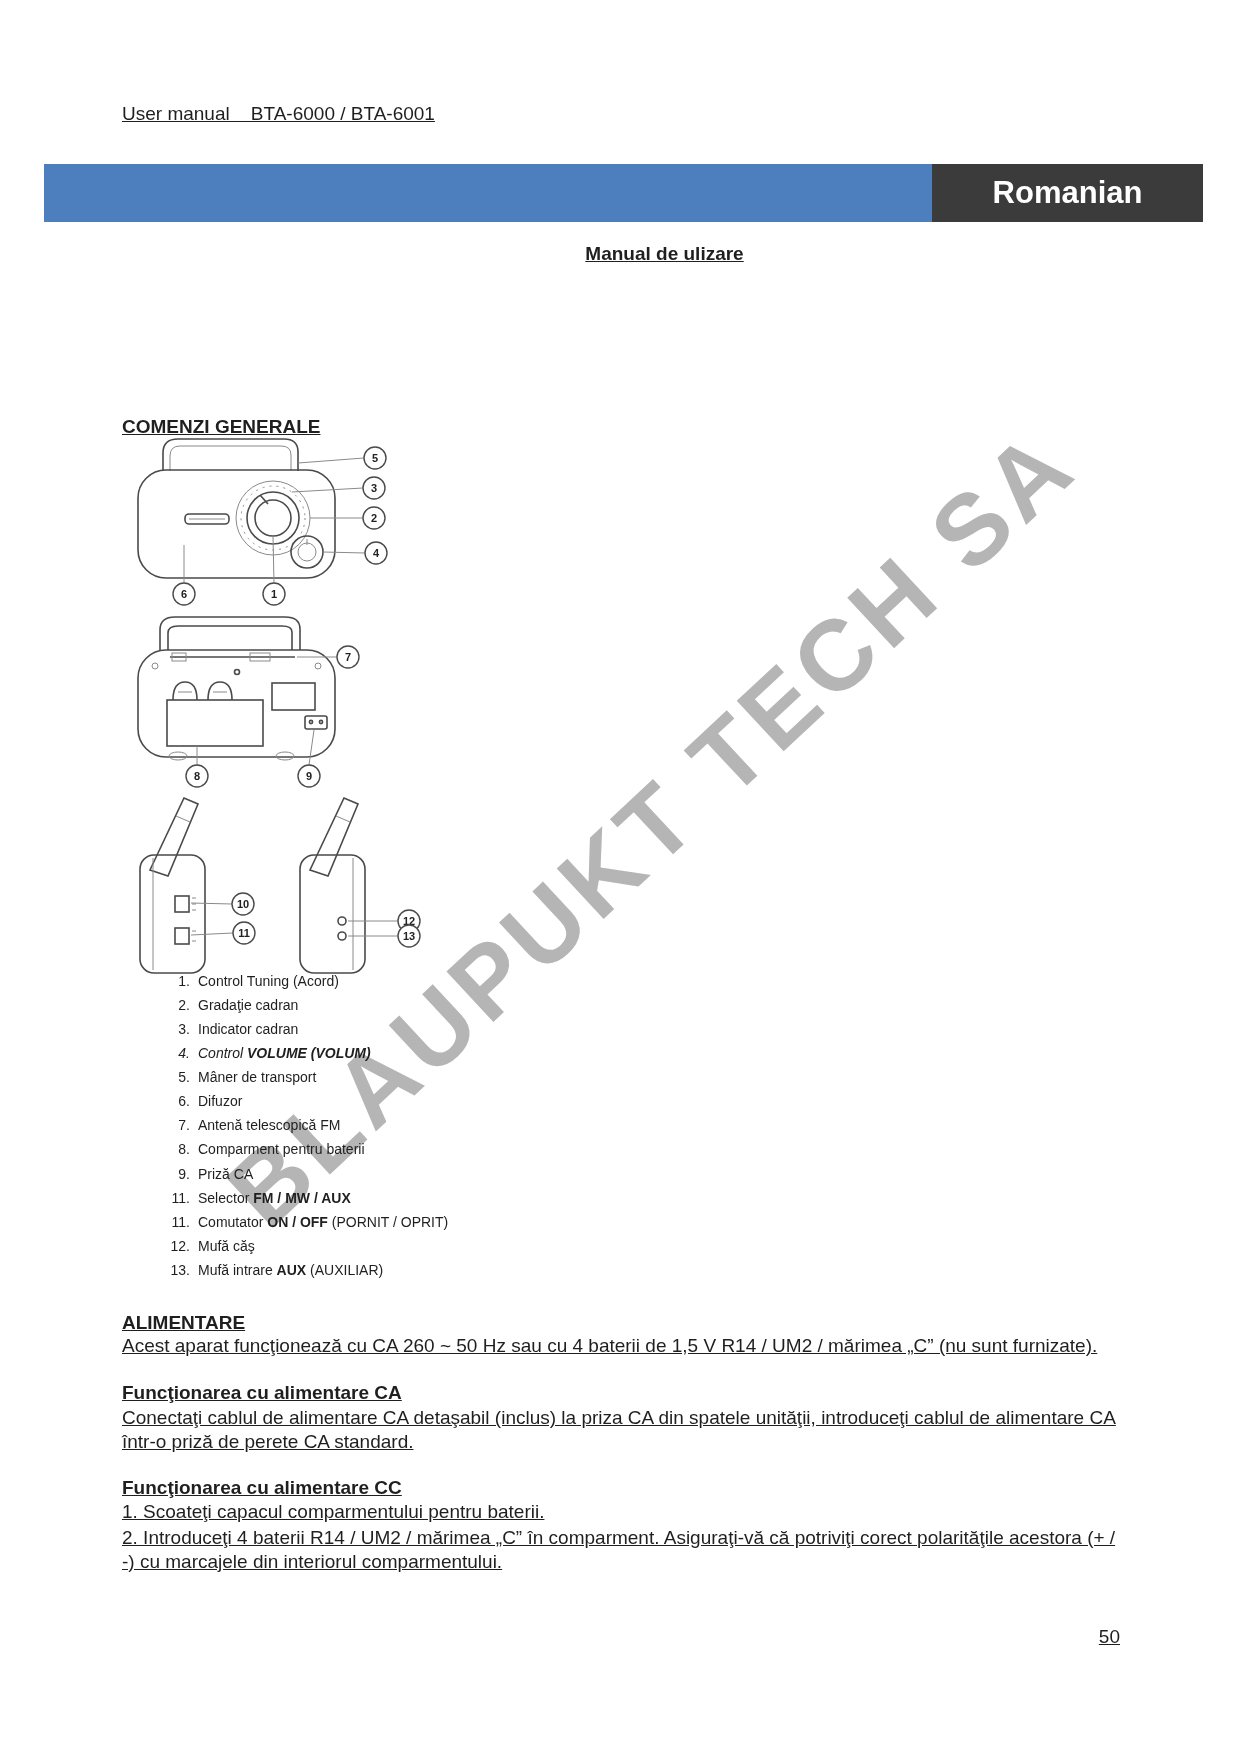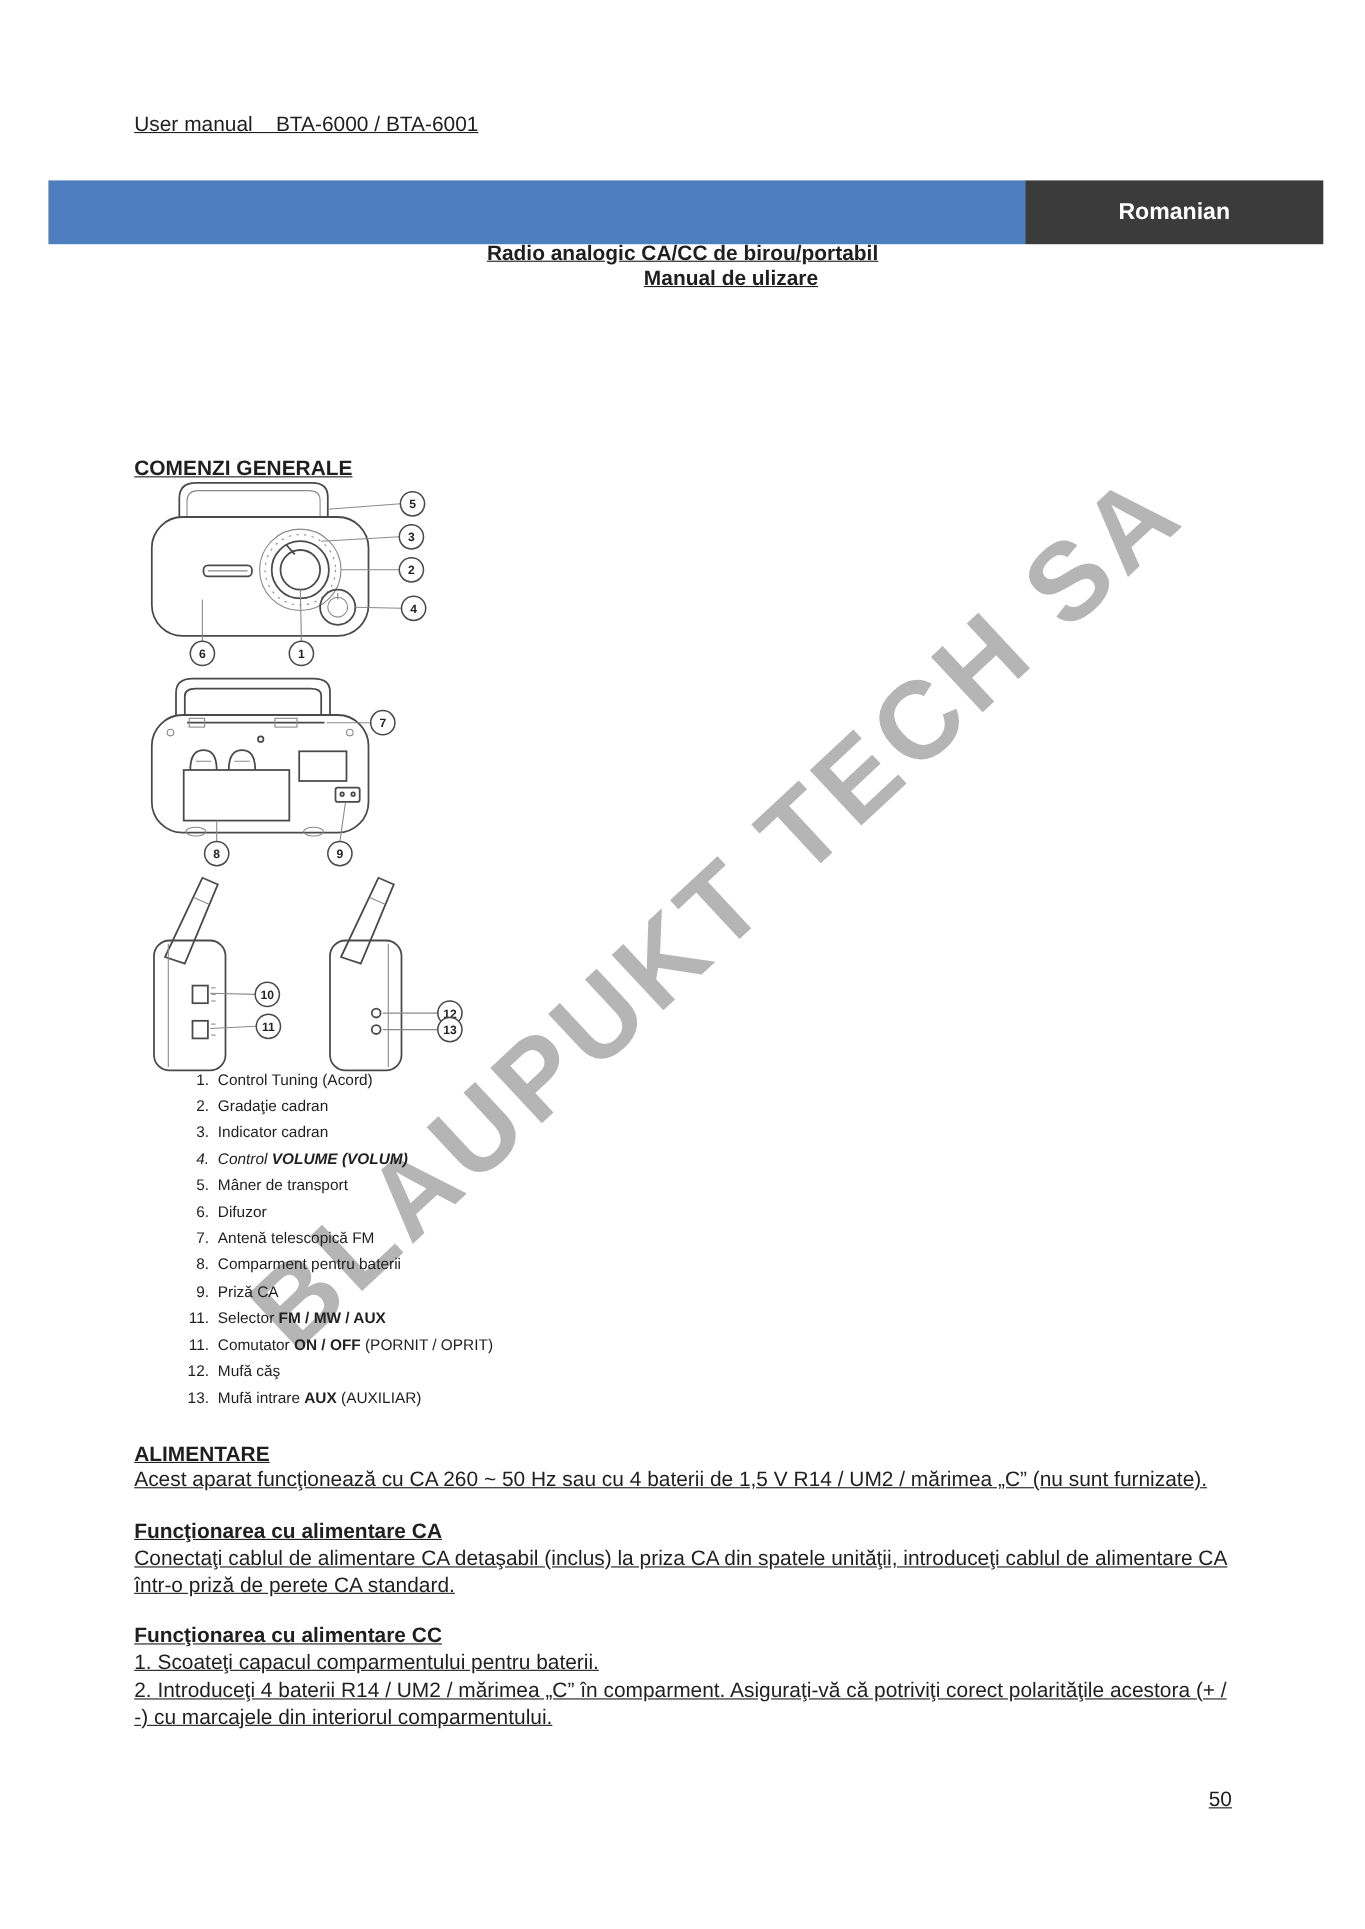--- a/index.html
+++ b/index.html
@@ -9,21 +9,21 @@
   }
   .abs{position:absolute;}
   .txt{font-size:19px;line-height:24px;white-space:pre;z-index:3;text-decoration:underline;}
   .bold{font-weight:bold;}
   .center{left:0;width:1241px;text-align:center;}
   .header-line{left:122px;top:102px;}
   .band{left:44px;top:164px;width:1159px;height:58px;z-index:2;}
   .band-blue{position:absolute;left:0;top:0;width:888px;height:58px;background:#4d7ebd;}
   .band-dark{position:absolute;left:888px;top:0;width:271px;height:58px;background:#3b3b3b;
              display:flex;align-items:center;justify-content:center;}
-  .band-dark span{color:#ffffff;font-weight:bold;font-size:21px;}
+  .band-dark span{color:#ffffff;font-weight:bold;font-size:31px;}
   .watermark{
     left:205px;top:1165px;z-index:1;font-size:100px;font-weight:bold;letter-spacing:6px;
     color:#a3a3a3;opacity:.8;transform:rotate(-43deg);transform-origin:0 0;white-space:pre;
   }
   svg{position:absolute;z-index:2;}
   svg .ln{stroke:#4a4a4a;stroke-width:1.6;fill:none;}
   svg .thin{stroke:#8a8a8a;stroke-width:1;fill:none;}
   svg .callout{stroke:#4a4a4a;stroke-width:1.4;fill:#ffffff;}
   svg text{font-family:"Liberation Sans",sans-serif;font-size:11px;font-weight:bold;fill:#222;}
   .li{position:absolute;z-index:3;font-size:14px;white-space:pre;left:158px;}
@@ -37,21 +37,20 @@
 
   <div class="abs txt header-line">User manual    BTA-6000 / BTA-6001</div>
 
   <div class="abs band">
     <div class="band-blue"></div>
     <div class="band-dark">
       <span>Romanian</span>
     </div>
   </div>
 
-  <div class="abs txt bold center" style="top:219px;">Radio analogic CA/CC de birou/portabil</div>
   <div class="abs txt bold center" style="top:242px;margin-left:44px;">Manual de ulizare</div>
 
 
   <div class="abs txt bold" style="left:122px;top:415px;">COMENZI GENERALE</div>
 
   <div class="abs watermark">BLAUPUKT TECH SA</div>
 
   <svg class="abs" style="left:100px;top:435px;" width="300" height="180" viewBox="0 0 300 180">
 
     <path class="ln" d="M63,36 L63,18 Q63,4 78,4 L184,4 Q198,4 198,17 L198,36"></path>

